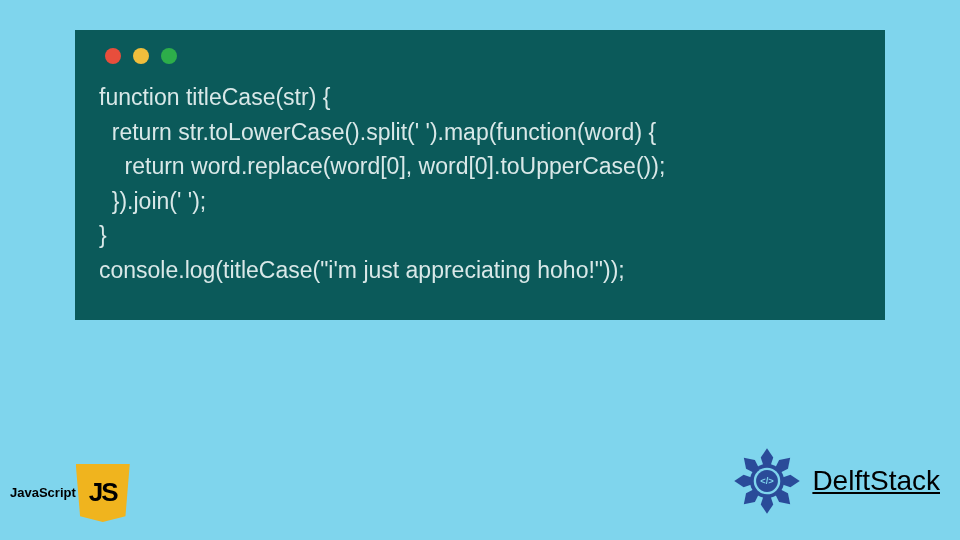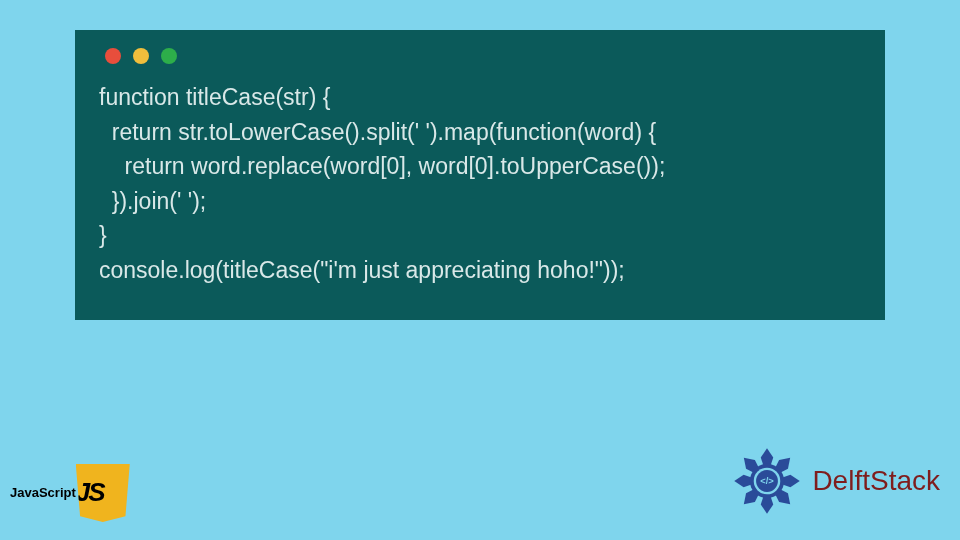--- a/index.html
+++ b/index.html
@@ -56,21 +56,21 @@
       margin-bottom: 2px;
     }
     .js-icon {
       width: 54px;
       height: 58px;
       background: #F0B41E;
       position: relative;
       clip-path: polygon(0 0, 100% 0, 92% 90%, 50% 100%, 8% 90%);
       display: flex;
       align-items: center;
-      font-style: italic;
+      justify-content: center;
     }
     .js-text {
       font-family: Arial, sans-serif;
       font-weight: bold;
       font-size: 26px;
       color: #000;
       letter-spacing: -2px;
       margin-top: -2px;
     }
     .delft-logo {
@@ -86,22 +86,23 @@
       height: 78px;
       position: relative;
     }
     .delft-medallion svg {
       width: 100%;
       height: 100%;
     }
     .delft-text {
       font-family: Arial, sans-serif;
       font-size: 28px;
-      color: #7f1d1d;
+      color: #000000;
       font-weight: 500;
+      text-decoration: underline;
     }
   </style>
 </head>
 <body>
 
 <div class="code-window">
   <div class="window-controls">
     <div class="dot red"></div>
     <div class="dot yellow"></div>
     <div class="dot green"></div>

